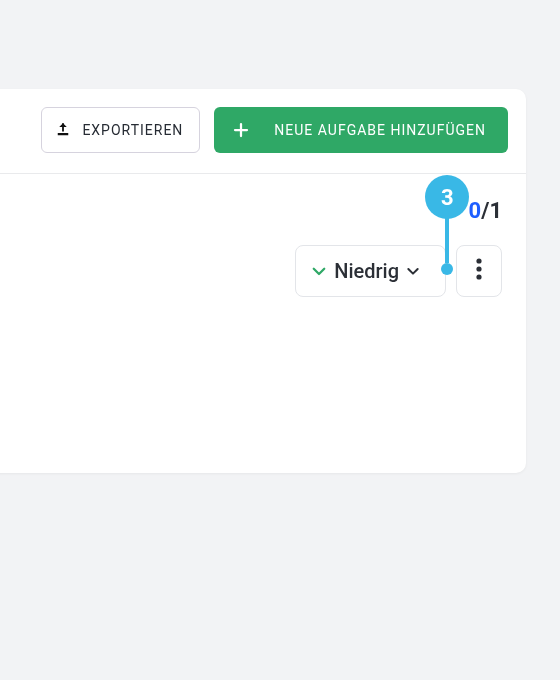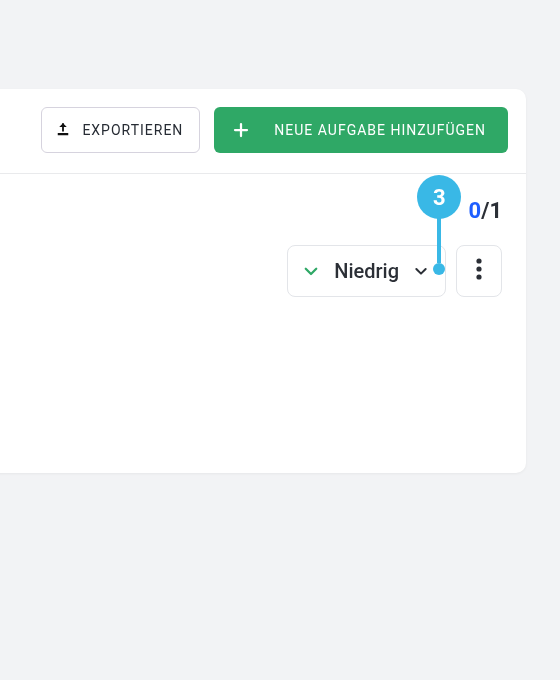--- a/index.html
+++ b/index.html
@@ -81,23 +81,23 @@
   .task-text .desc { color: #6f7680; font-size: 18px; line-height: 1.6; white-space: nowrap; }
   .controls {
     display: flex;
     align-items: center;
     gap: 10px;
     position: relative;
   }
   .priority {
     display: inline-flex;
     align-items: center;
-    gap: 14px;
+    gap: 6px;
     height: 52px;
-    padding: 0 16px 0 14px;
+    padding: 0 24px 0 14px;
     border: 1px solid #e3e5e9;
     border-radius: 8px;
     background: #fff;
     cursor: pointer;
   }
   .priority .check-ic { width: 18px; height: 18px; }
   .priority .label { font-size: 20px; color: #2b2f36; font-weight: 500; }
   .priority .caret { width: 16px; height: 16px; }
   .dots-btn {
     width: 46px; height: 52px;

